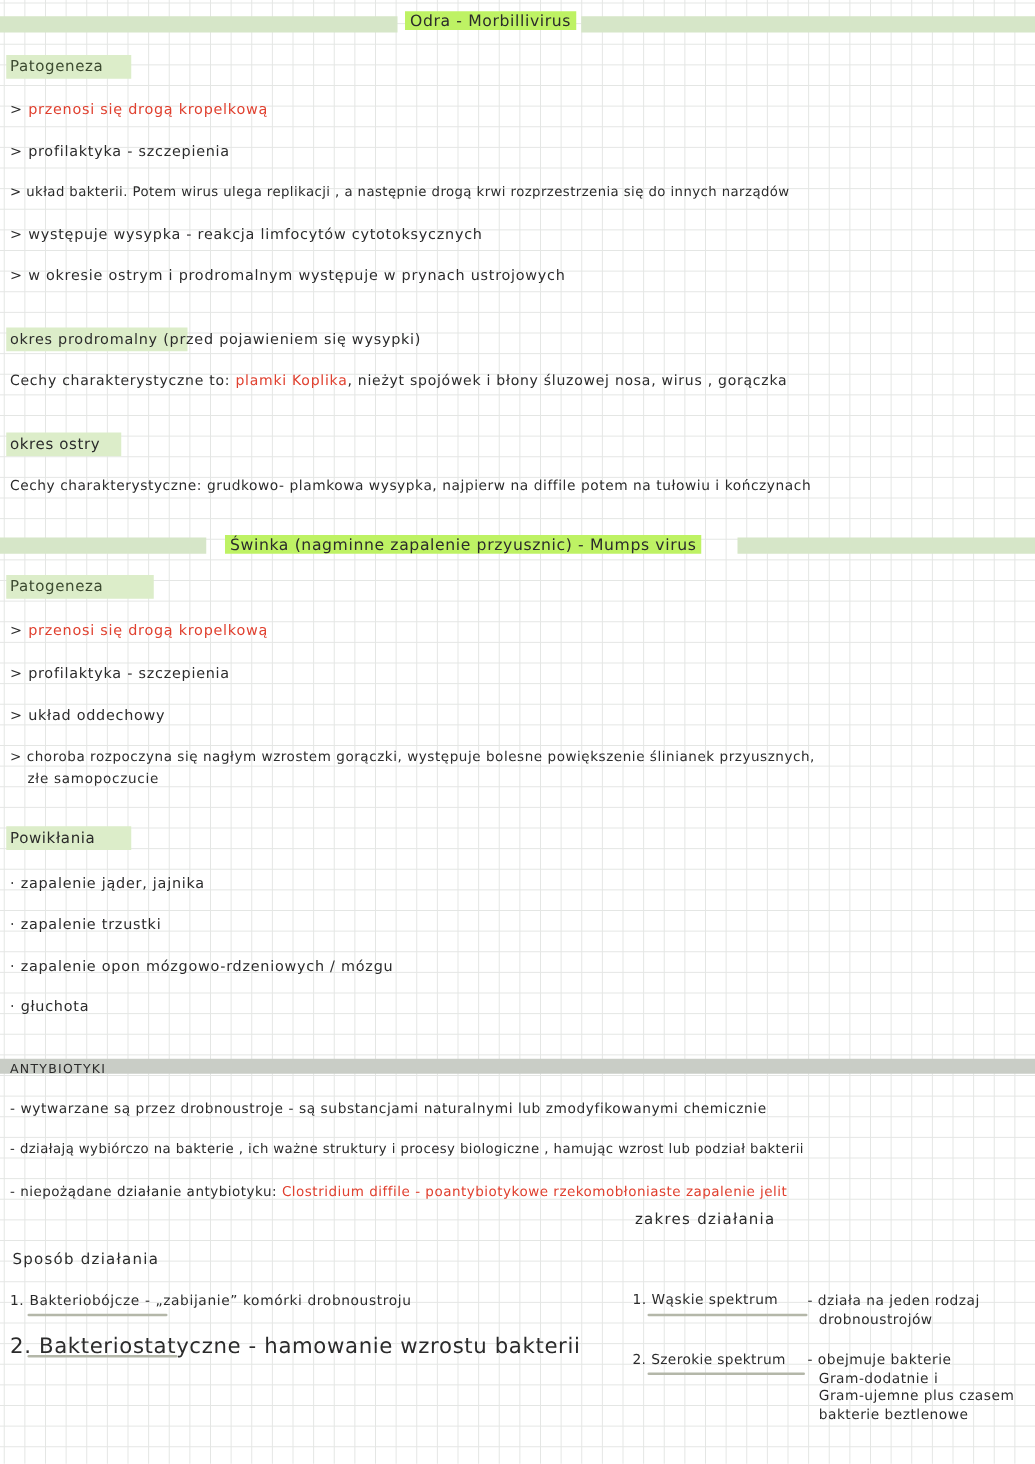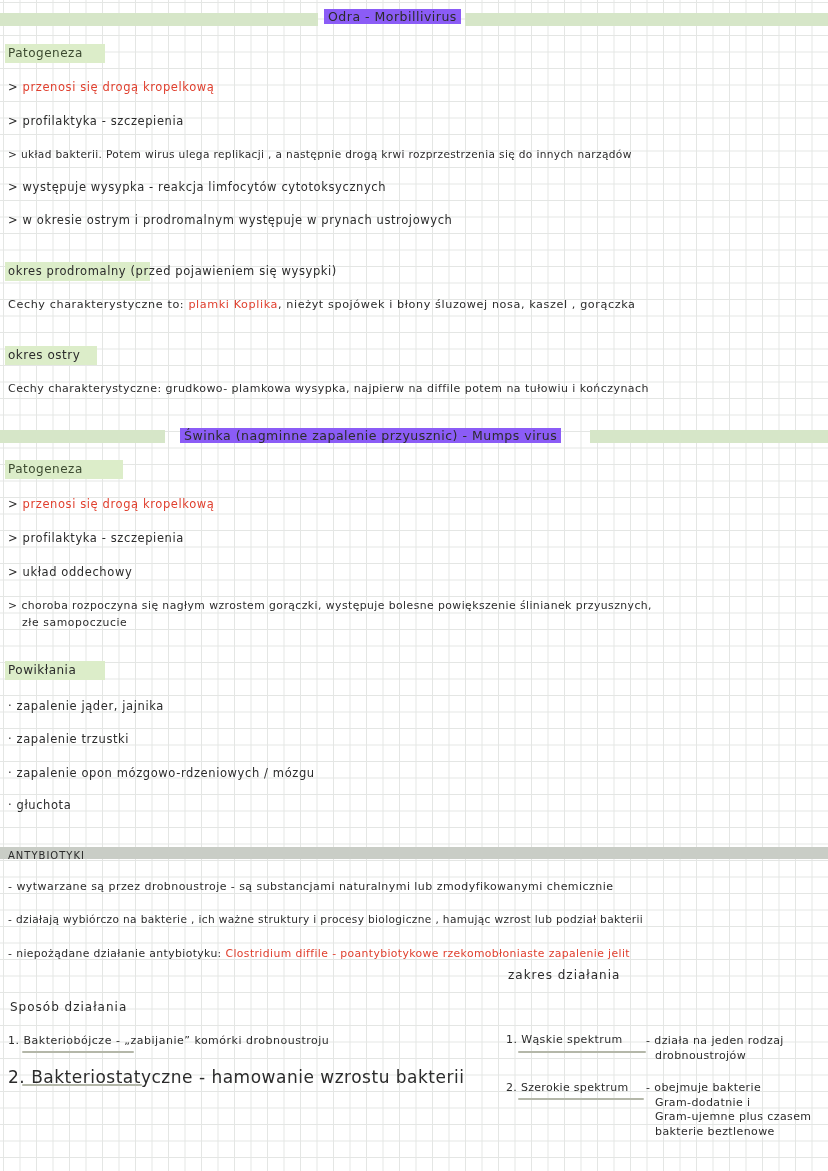--- a/index.html
+++ b/index.html
@@ -11,21 +11,21 @@
       linear-gradient(to bottom, #e4e6e4 1px, transparent 1px);
     background-size:16.5px 16.5px;
     background-position:3px 2px;
     font-family:"DejaVu Sans", sans-serif;
     color:#2b2b2b;
   }
   .abs { position:absolute; }
   .line { position:absolute; left:8px; font-size:11.5px; white-space:nowrap; letter-spacing:0.6px; }
   .red { color:#e0402f; }
   .title-bar { position:absolute; height:13px; background:#d6e6c8; }
-  .title-text { position:absolute; font-size:12.5px; letter-spacing:0.5px; white-space:nowrap; background:#8b5cf6; padding:0 4px; }
+  .title-text { position:absolute; font-size:12.5px; letter-spacing:0.5px; white-space:nowrap; background:#bef264; padding:0 4px; }
   .hl { position:absolute; height:19px; background:#dcedc9; }
   .hl-text { position:absolute; font-size:12px; white-space:nowrap; letter-spacing:0.5px; }
   .gray-bar { position:absolute; left:0; width:828px; height:12px; background:#c9cdc6; top:847px; }
   .ul { position:absolute; height:2px; background:#b4b7a9; border-radius:1px; }
 </style>
 </head>
 <body>
 
 <div class="title-bar" style="left:0;top:13px;width:318px;"></div>
 <div class="title-bar" style="left:465px;top:13px;width:363px;"></div>
@@ -55,21 +55,21 @@
   <span>w okresie ostrym i prodromalnym występuje w prynach ustrojowych</span>
 </div>
 
 <div class="hl" style="left:5px;top:262px;width:145px;"></div>
 <div class="line" style="top:264px;">
   <span>okres prodromalny</span>
   <span>(przed pojawieniem się wysypki)</span>
 </div>
 <div class="line" style="top:298px;font-size:11.2px;">
   <span>Cechy charakterystyczne to:</span>
-  <span class="red">plamki Koplika</span><span>, nieżyt spojówek i błony śluzowej nosa, kaszel , gorączka</span>
+  <span class="red">plamki Koplika</span><span>, nieżyt spojówek i błony śluzowej nosa, wirus , gorączka</span>
 </div>
 
 <div class="hl" style="left:5px;top:346px;width:92px;"></div>
 <div class="hl-text" style="left:8px;top:348px;">okres ostry</div>
 <div class="line" style="top:382px;font-size:11px;letter-spacing:0.45px;">Cechy charakterystyczne: grudkowo- plamkowa wysypka, najpierw na diffile potem na tułowiu i kończynach</div>
 
 <div class="title-bar" style="left:0;top:430px;width:165px;"></div>
 <div class="title-bar" style="left:590px;top:430px;width:238px;"></div>
 <div class="title-text" style="left:180px;top:428px;">Świnka (nagminne zapalenie przyusznic) - Mumps virus</div>
 

